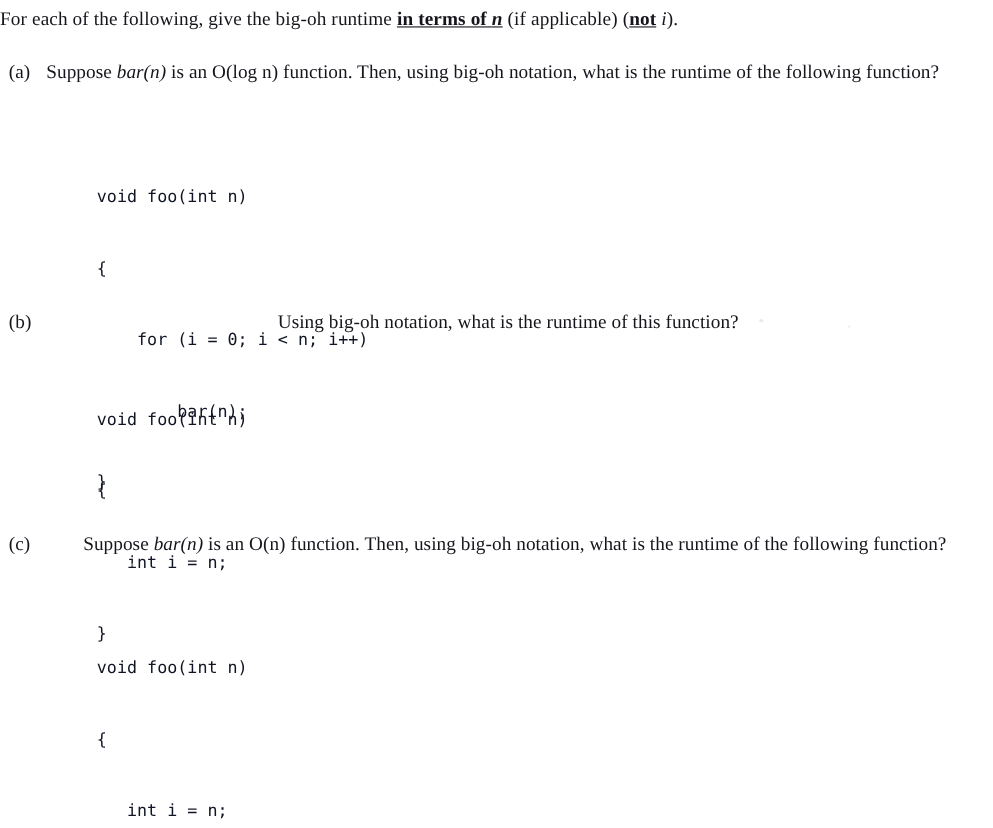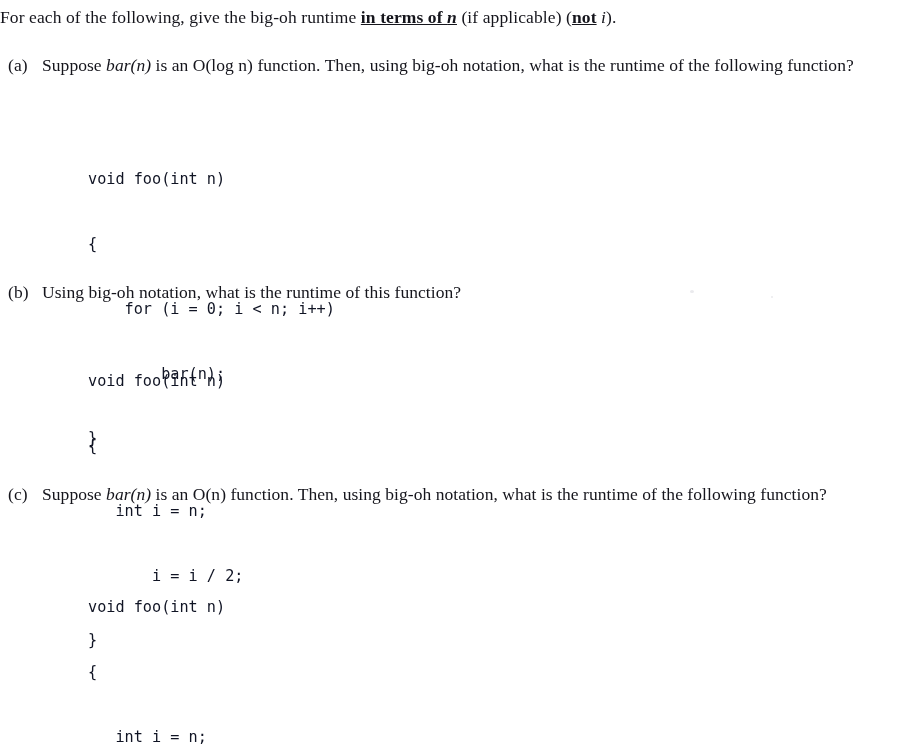--- a/index.html
+++ b/index.html
@@ -47,21 +47,21 @@
     width: 34px;
     text-align: left;
   }
   .problem .ptext {
     display: block;
     margin-left: 34px;
     text-align: justify;
     text-justify: inter-word;
   }
   .problem.nojust .ptext {
-    text-align: left;
+    text-align: center;
   }
 
   .bu {
     font-weight: bold;
     text-decoration: underline;
   }
   .it { font-style: italic; }
 
   
   .codeblock {
@@ -106,21 +106,20 @@
 
   <div class="problem nojust" style="left:8px; top:281px; width:874px;">
     <span class="marker">(b)</span>
     <span class="ptext"><span>Using big-oh notation, what is the runtime of this function?</span></span>
   </div>
 
   <div class="codeblock" style="left:40px; top:328px;">
     <div class="codeline">void foo(int n)</div>
     <div class="codeline">{</div>
     <div class="codeline">   int i = n;</div>
-    <div class="codeline">       i = i / 2;</div>
     <div class="codeline">}</div>
   </div>
 
   <div class="problem nojust" style="left:8px; top:483px; width:886px;">
     <span class="marker">(c)</span>
     <span class="ptext"><span>Suppose </span><span class="it">bar(n)</span><span> is an O(n) function. Then, using big-oh notation, what is the runtime of the following function?</span></span>
   </div>
 
   <div class="codeblock" style="left:40px; top:554px;">
     <div class="codeline">void foo(int n)</div>

